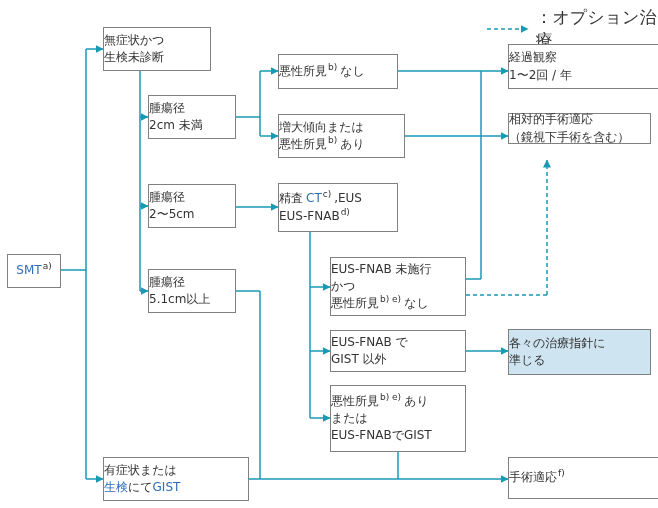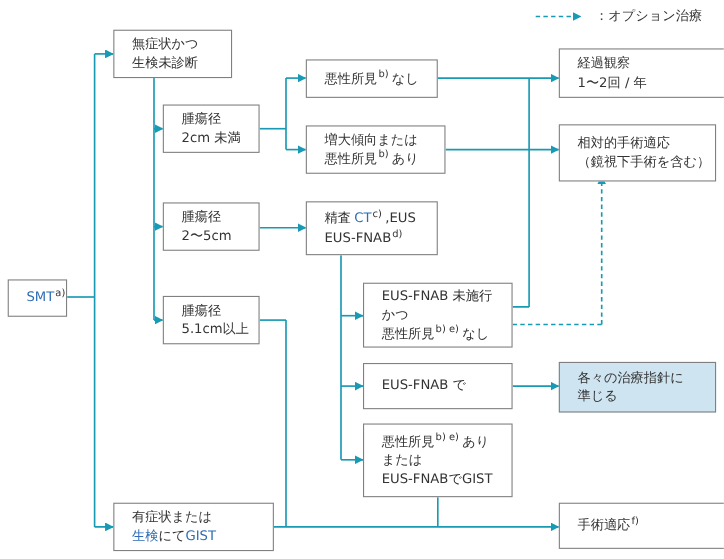--- a/index.html
+++ b/index.html
@@ -1,28 +1,28 @@
 <!DOCTYPE html>
 <html style="--connector: #1899B4; --link: #2E6DB4; --text: #333333; --box_border: #808080; --highlight_fill: #CEE4F0; --background: #FFFFFF;"><head>
 <meta charset="utf-8">
 <style>
   html,body{margin:0;padding:0}
   .stage{position:relative;width:658px;height:508px;background:var(--background,#fff);
          font-family:"DejaVu Sans",sans-serif;color:var(--text,#333);overflow:hidden}
   .wires{position:absolute;left:0;top:0;pointer-events:none}
   .node{position:absolute;box-sizing:border-box;border:1px solid var(--box_border,#808080);
         background:#fff;display:flex;flex-direction:column;justify-content:center;
-        padding:3px 16px;font-size:12px;line-height:1.42}
+        padding:3px 0;font-size:12px;line-height:1.42}
   .node.hl{background:var(--highlight_fill,#CEE4F0)}
-  .node.center{padding:16px}
+  .node.center{align-items:center;padding:16px}
   .ln{white-space:nowrap}
   sup{font-size:9px;line-height:0;margin-left:1px}
   .g{margin-left:3px}
   .lk{color:var(--link,#2E6DB4);cursor:pointer}
-  .legend{position:absolute;left:486px;top:6px;display:flex;align-items:center;gap:5px;font-size:12px}
+  .legend{position:absolute;left:486px;top:6px;display:flex;align-items:center;gap:5px;font-size:17px}
   .cn{fill:none;stroke:var(--connector,#1899B4);stroke-width:1.5}
   .dash{stroke-dasharray:4 3}
   .ah{fill:var(--connector,#1899B4)}
 </style>
 </head>
 <body>
 
 <div class="stage">
 
   <svg class="wires" width="658" height="508" viewBox="0 0 658 508">
@@ -108,33 +108,34 @@
   <div class="node" style="left:278px;top:183px;width:120px;height:49px">
     <div class="ln"><span>精査</span><a class="lk g">CT</a><sup>c)</sup><span class="g">,EUS</span></div>
     <div class="ln"><span>EUS-FNAB</span><sup>d)</sup></div>
   </div>
 
   <div class="node" style="left:508px;top:44px;width:171px;height:45px">
     <div class="ln">経過観察</div>
     <div class="ln">1〜2回 / 年</div>
   </div>
 
-  <div class="node" style="left:508px;top:113px;width:143px;height:52px">
+  <div class="node" style="left:508px;top:113px;width:143px;height:31px">
     <div class="ln">相対的手術適応</div>
     <div class="ln">（鏡視下手術を含む）</div>
   </div>
 
   <div class="node" style="left:330px;top:257px;width:136px;height:59px">
     <div class="ln">EUS-FNAB 未施行</div>
     <div class="ln">かつ</div>
     <div class="ln"><span>悪性所見</span><sup>b) e)</sup><span class="g">なし</span></div>
   </div>
 
   <div class="node" style="left:330px;top:330px;width:136px;height:42px">
     <div class="ln">EUS-FNAB で</div>
+    <div class="ln">GIST 以外</div>
   </div>
 
   <div class="node" style="left:330px;top:385px;width:136px;height:67px">
     <div class="ln"><span>悪性所見</span><sup>b) e)</sup><span class="g">あり</span></div>
     <div class="ln">または</div>
     <div class="ln">EUS-FNABでGIST</div>
   </div>
 
   <div class="node hl" style="left:508px;top:329px;width:143px;height:46px">
     <div class="ln">各々の治療指針に</div>

